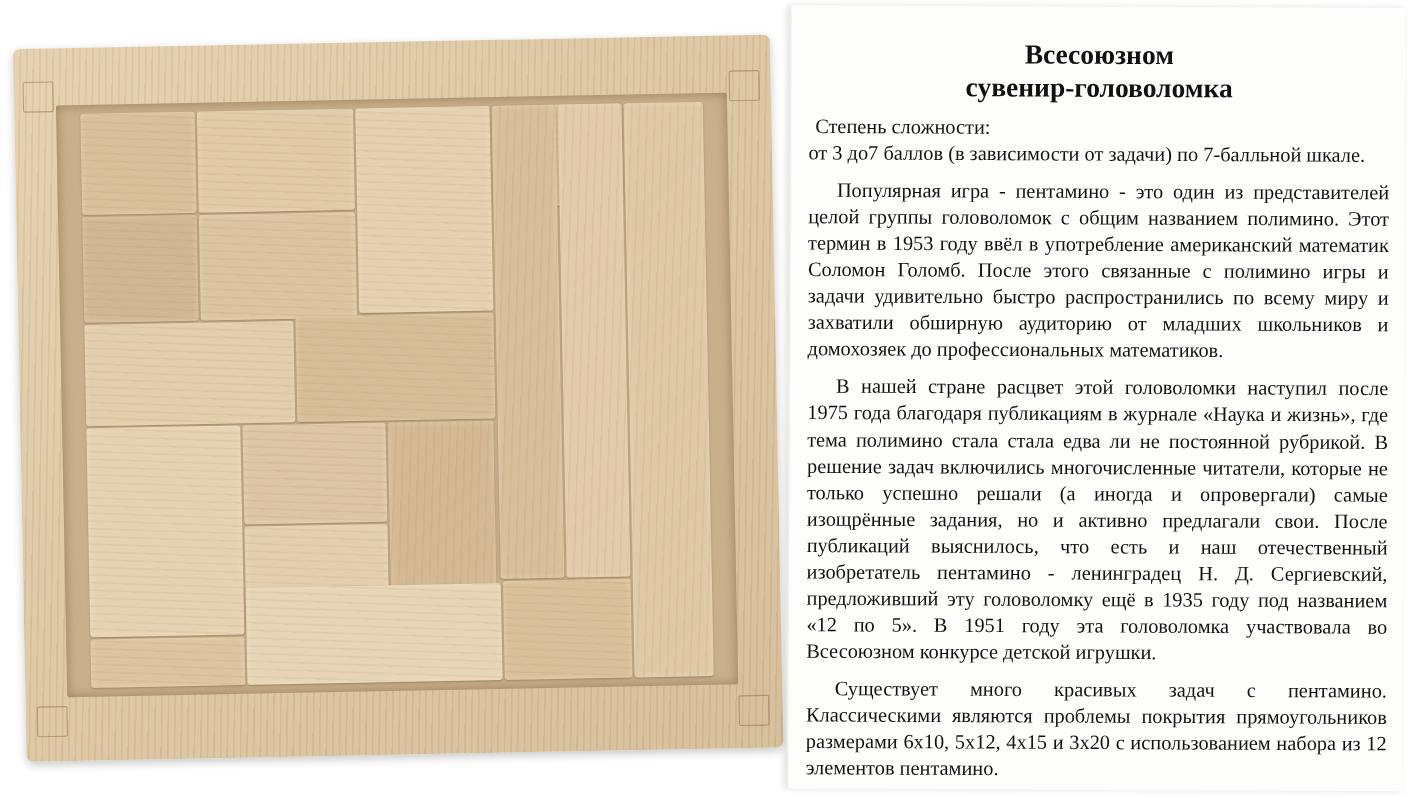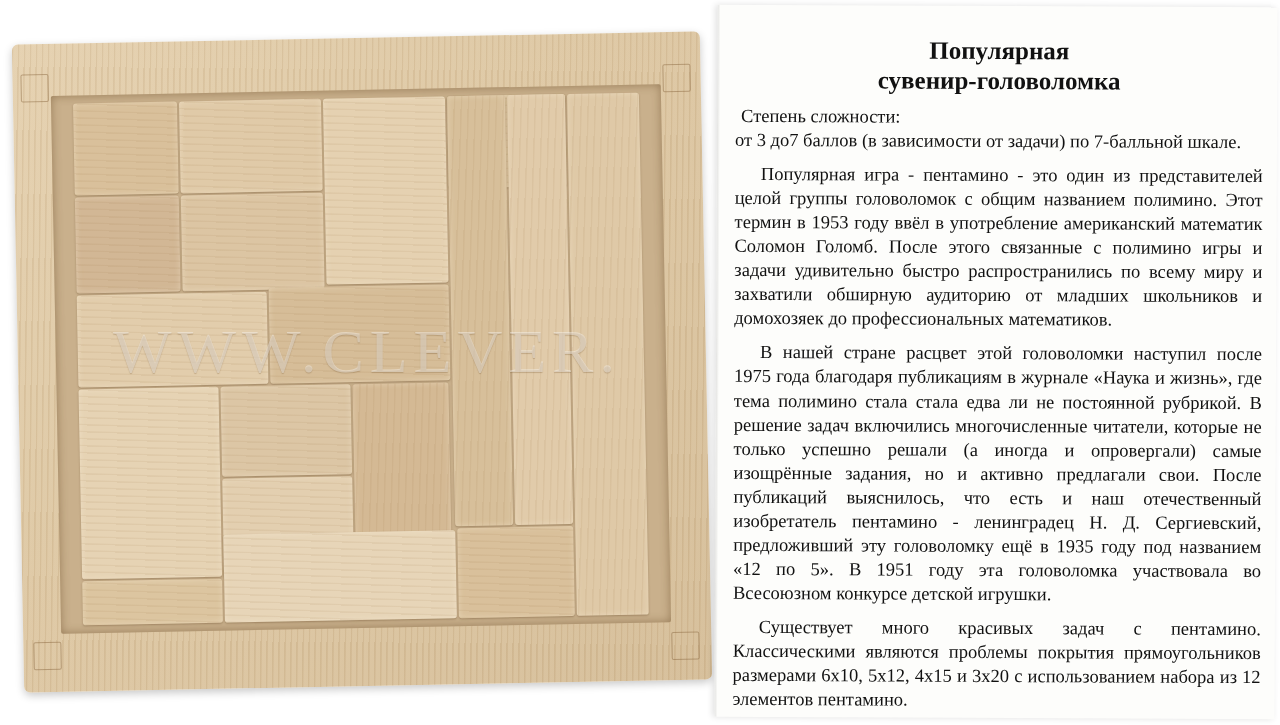--- a/index.html
+++ b/index.html
@@ -209,28 +209,27 @@
           <div class="pc" style="left: 164px; top: 294px; width: 130px; height: 90px; background: rgb(220, 198, 165);"></div>
           <div class="pc v" style="left: 296px; top: 294px; width: 96px; height: 186px; background: rgb(212, 185, 148);"></div>
           <div class="pc" style="left: 164px; top: 386px; width: 130px; height: 100px; background: rgb(227, 207, 176);"></div>
           <div class="pc" style="left: 22px; top: 486px; width: 140px; height: 44px; background: rgb(220, 197, 160);"></div>
           <div class="pc" style="left: 164px; top: 442px; width: 232px; height: 88px; background: rgb(231, 213, 184);"></div>
           <div class="pc v" style="left: 456px; top: 8px; width: 58px; height: 430px; background: rgb(225, 203, 170);"></div>
           <div class="pc" style="left: 398px; top: 440px; width: 116px; height: 90px; background: rgb(217, 192, 155);"></div>
           <div class="pc v" style="left: 516px; top: 8px; width: 72px; height: 522px; background: rgb(223, 201, 167);"></div>
         </div>
     </div>
-    <div class="watermark">WWW.CLEVER.</div>
   </div>
 
   <div class="leaflet">
     <div class="fold-line"></div>
     <div class="leaflet-inner">
       <h1>
-        <span class="l1">Популярная</span>
+        <span class="l1">Всесоюзном</span>
         <span class="l2">сувенир-головоломка</span>
       </h1>
       <div class="diff">
         <span class="d1">Степень сложности:</span>
         <span class="d2">от 3 до7 баллов  (в зависимости от задачи) по 7-балльной шкале.</span>
       </div>
       <p>Популярная игра -  пентамино - это один из представителей целой группы головоломок с общим названием полимино. Этот термин в 1953 году ввёл в употребление  американский математик Соломон Голомб. После этого связанные с полимино игры и задачи удивительно быстро распространились по всему миру и захватили обширную аудиторию от младших школьников и домохозяек до профессиональных математиков.</p>
       <p>В нашей стране расцвет   этой головоломки наступил после 1975 года благодаря  публикациям в журнале «Наука и жизнь», где тема полимино стала стала едва ли не постоянной рубрикой. В решение задач включились многочисленные читатели, которые не только  успешно решали (а иногда и опровергали) самые изощрённые  задания, но и активно предлагали свои.    После публикаций выяснилось,  что есть и наш отечественный изобретатель пентамино - ленинградец Н. Д. Сергиевский, предложивший эту головоломку ещё в 1935 году под названием «12 по 5». В 1951 году эта головоломка участвовала во Всесоюзном конкурсе детской игрушки.</p>
       <p>Существует много красивых задач с пентамино. Классическими являются проблемы покрытия прямоугольников размерами 6х10, 5х12, 4х15 и 3х20  с  использованием набора из 12 элементов пентамино.</p>
 

